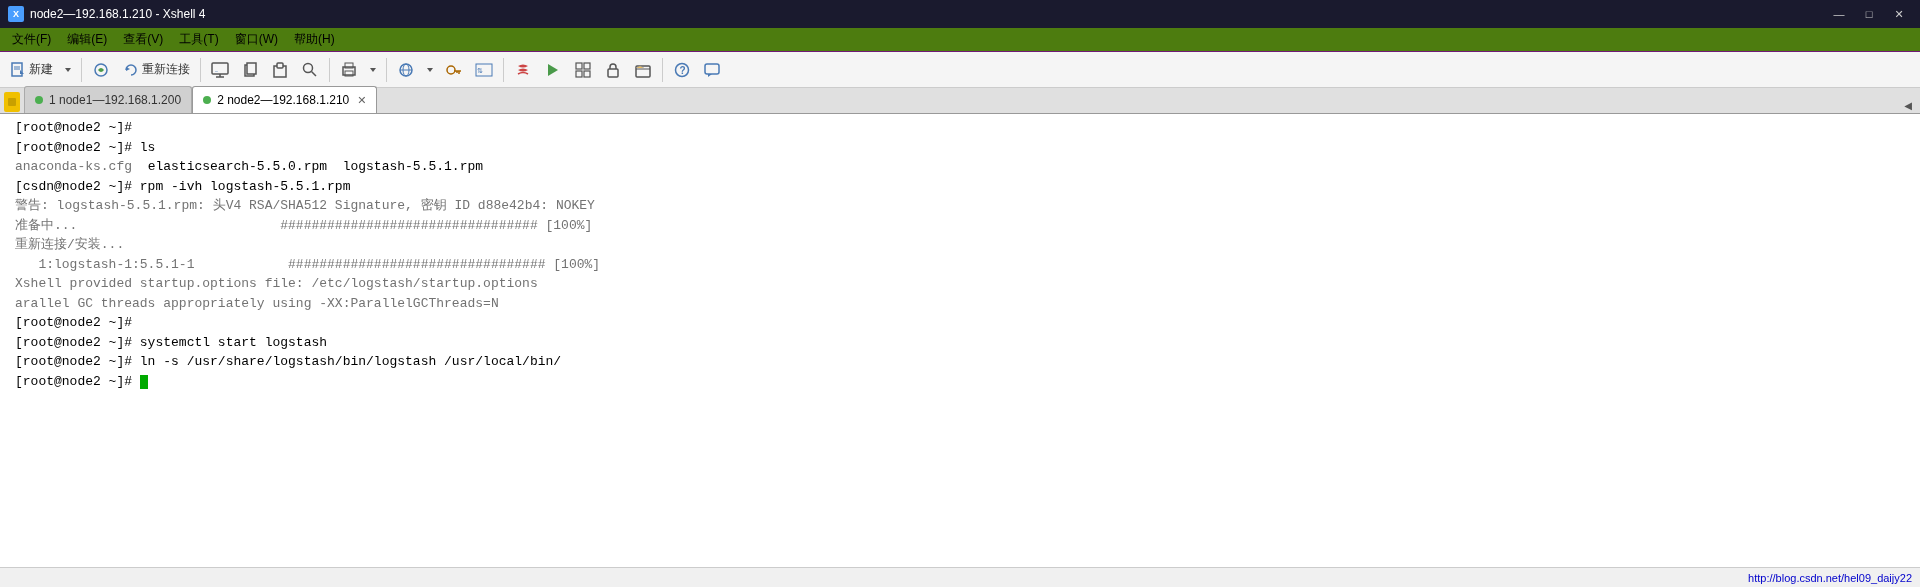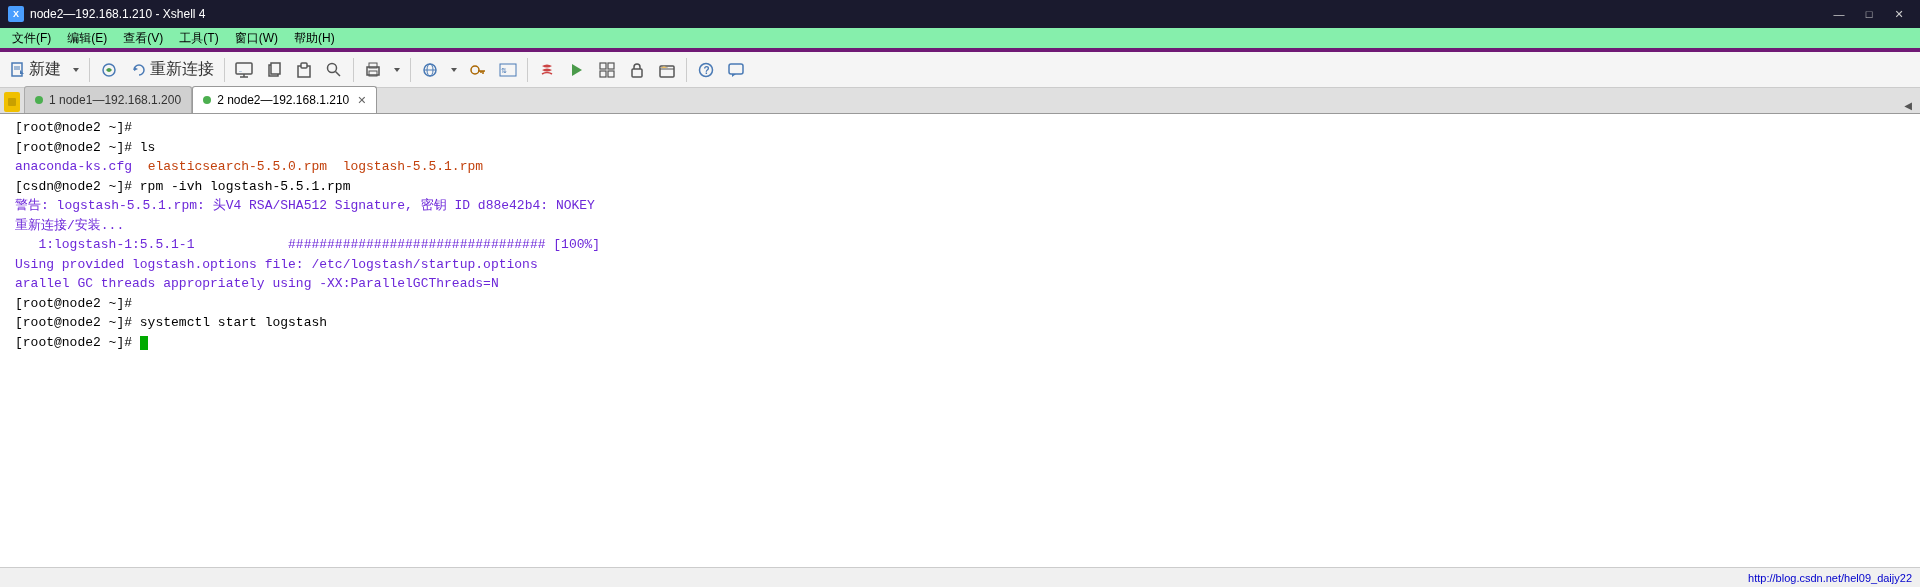--- a/index.html
+++ b/index.html
@@ -53,26 +53,26 @@
       color: #ccc;
       cursor: pointer;
       font-size: 11px;
       display: flex;
       align-items: center;
       justify-content: center;
     }
 
     
     #menu-bar {
-      background: #86efac;
+      background: #4d7c0f;
       height: 24px;
       display: flex;
       align-items: center;
       padding: 0 4px;
-      border-bottom: 4px solid #701a75;
+      border-bottom: 1px solid #701a75;
       font-size: 12px;
     }
     #menu-bar .menu-item {
       padding: 2px 8px;
       cursor: pointer;
       white-space: nowrap;
     }
 
     
     #toolbar {
@@ -104,21 +104,21 @@
       display: flex;
       align-items: center;
       justify-content: center;
     }
     .tb-separator {
       width: 1px;
       height: 24px;
       background: #ccc;
       margin: 0 3px;
     }
-    .tb-label { font-size: 16px; color: #333; }
+    .tb-label { font-size: 12px; color: #333; }
 
     
     #tab-bar {
       background: #e0e0e0;
       height: 26px;
       display: flex;
       align-items: flex-end;
       padding-left: 4px;
       border-bottom: 1px solid #999;
     }
@@ -174,22 +174,22 @@
       flex: 1;
       padding: 4px 15px;
       font-family: 'Courier New', Courier, monospace;
       font-size: 13px;
       line-height: 1.5;
       color: #000000;
       overflow: hidden;
       height: calc(587px - 28px - 24px - 36px - 26px - 20px);
     }
     .term-line { white-space: pre; }
-    .term-red { color: #c2410c; margin-top: 44px; }
-    .term-white { color: #6d28d9; text-align: center; }
+    .term-red { color: #000000; margin-top: 44px; }
+    .term-white { color: #737373; text-align: center; }
     .term-prompt { color: #000000; }
     .term-cursor {
       display: inline-block;
       width: 8px;
       height: 14px;
       background: #00aa00;
       vertical-align: text-bottom;
       animation: blink 1s step-end infinite;
     }
     @keyframes blink { 0%,100%{opacity:1} 50%{opacity:0} }
@@ -456,24 +456,26 @@
 
   <div id="tab-collapse-btn">◀</div>
 </div>
 
 <div id="terminal">
   <div class="term-line"><span class="term-prompt">[root@node2 ~]#</span></div>
   <div class="term-line"><span class="term-prompt">[root@node2 ~]# ls</span></div>
   <div class="term-line"><span class="term-white">anaconda-ks.cfg  </span><span class="term-red">elasticsearch-5.5.0.rpm  logstash-5.5.1.rpm</span></div>
   <div class="term-line"><span class="term-prompt">[csdn@node2 ~]# rpm -ivh logstash-5.5.1.rpm</span></div>
   <div class="term-line"><span class="term-white">警告: logstash-5.5.1.rpm: 头V4 RSA/SHA512 Signature, 密钥 ID d88e42b4: NOKEY</span></div>
+  <div class="term-line"><span class="term-white">准备中...                          ################################# [100%]</span></div>
   <div class="term-line"><span class="term-white">重新连接/安装...</span></div>
   <div class="term-line"><span class="term-white">   1:logstash-1:5.5.1-1            ################################# [100%]</span></div>
-  <div class="term-line"><span class="term-white">Using provided logstash.options file: /etc/logstash/startup.options</span></div>
+  <div class="term-line"><span class="term-white">Xshell provided startup.options file: /etc/logstash/startup.options</span></div>
   <div class="term-line"><span class="term-white">arallel GC threads appropriately using -XX:ParallelGCThreads=N</span></div>
   <div class="term-line"><span class="term-prompt">[root@node2 ~]#</span></div>
   <div class="term-line"><span class="term-prompt">[root@node2 ~]# systemctl start logstash</span></div>
+  <div class="term-line"><span class="term-prompt">[root@node2 ~]# ln -s /usr/share/logstash/bin/logstash /usr/local/bin/</span></div>
   <div class="term-line"><span class="term-prompt">[root@node2 ~]# </span><span class="term-cursor"></span></div>
 </div>
 
 <div id="status-bar">
   <span>http://blog.csdn.net/hel09_daijy22</span>
 </div>
 
 </body></html>

